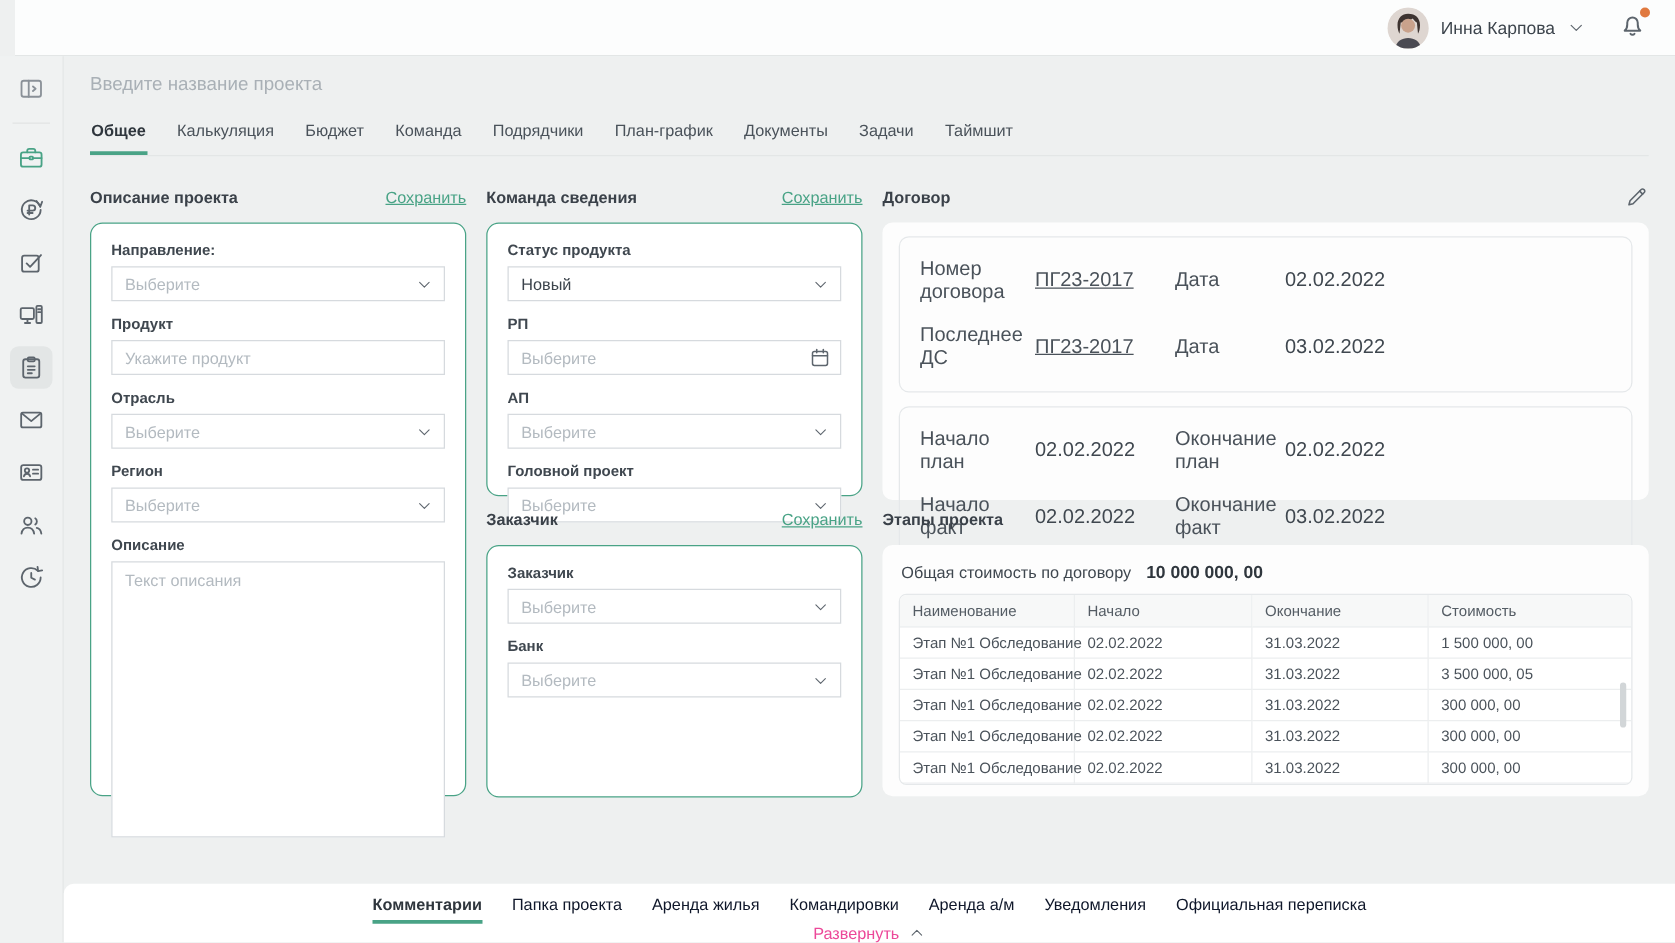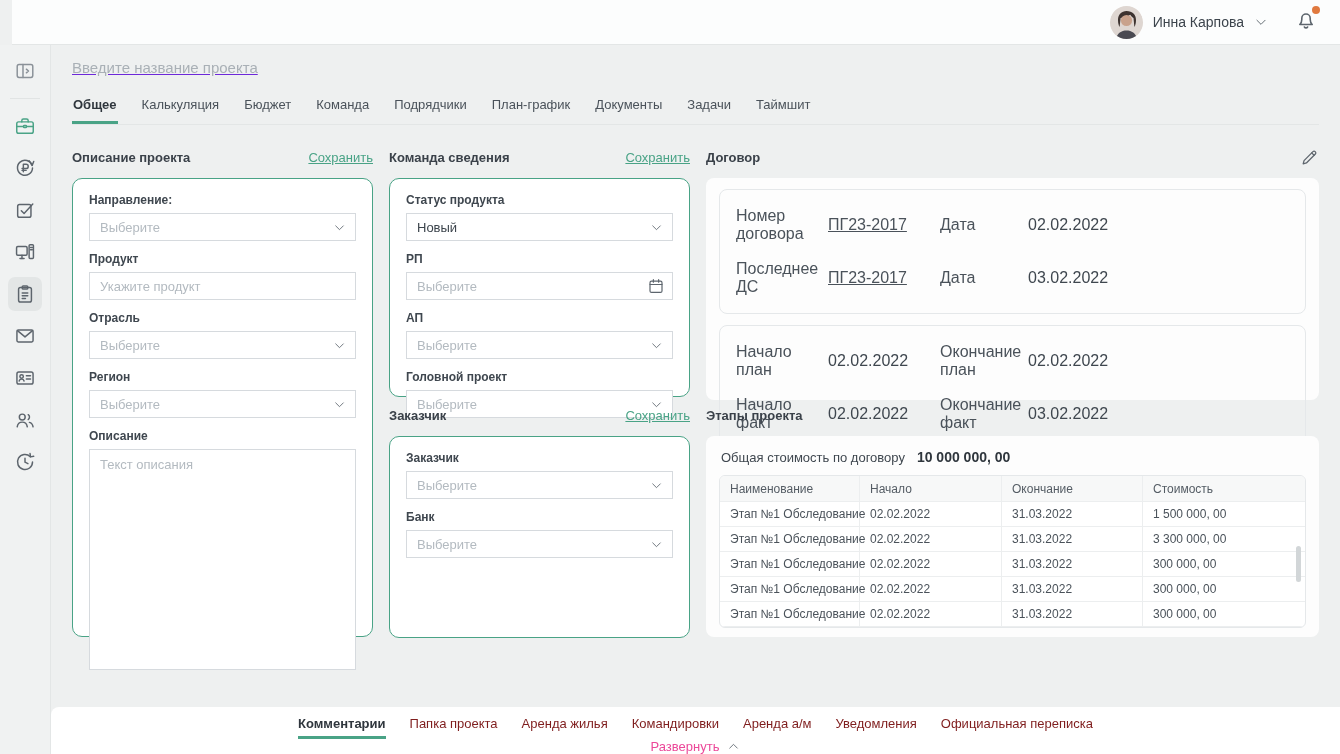--- a/index.html
+++ b/index.html
@@ -22,22 +22,22 @@
   .side-ic { width:34px; height:34px; display:flex; align-items:center; justify-content:center;
              margin-bottom:8px; border-radius:7px; cursor:pointer; }
   .side-ic.active { background:#e3e6e6; }
   .side-div { width:30px; border-top:1px solid #e1e4e4; margin:2px 0 10px; }
   svg.ic { stroke:#5d656d; fill:none; stroke-width:1.6; stroke-linecap:round; stroke-linejoin:round; }
   svg.ic.green { stroke:#49a386; }
   svg.ic.light { stroke:#8a9198; }
 
   
   .content { position:absolute; top:45px; left:51px; right:0; bottom:47px; padding:10px 21px 0; }
-  .title-input { width:640px; border:none; background:transparent; font-size:15px; color:#6d28d9; outline:none;
-                 font-family:"Liberation Sans", sans-serif; padding:4px 0;text-decoration:underline; }
+  .title-input { width:640px; border:none; background:transparent; font-size:15px; color:#7f1d1d; outline:none;
+                 font-family:"Liberation Sans", sans-serif; padding:4px 0; }
   .title-input::placeholder { color:#a9b0b6; }
 
   .tabs { display:flex; gap:23px; margin-top:11px; border-bottom:1px solid #e3e6e6; }
   .tab { font-size:13px; color:#4a525a; padding:6px 1px 9px; border-bottom:3px solid transparent; cursor:pointer; white-space:nowrap; }
   .tab.active { color:#2f363d; font-weight:bold; border-bottom-color:#49a386; }
 
   .cols { display:flex; gap:16px; margin-top:22px; }
   .col1, .col2 { width:301px; flex:0 0 301px; }
   .col3 { flex:1; }
 
@@ -83,21 +83,21 @@
   .scell { font-size:12px; color:#4a525a; padding:6px 10px; border-bottom:1px solid #eceeef; border-right:1px solid #eceeef; height:25px; display:flex; align-items:center; white-space:nowrap; }
   .srow.head .scell { background:#f7f8f8; color:#545c64; height:26px; }
   .scell:last-child { border-right:none; }
   .srow:last-child .scell { border-bottom:none; }
   .sthumb { position:absolute; right:4px; top:70px; width:5px; height:36px; border-radius:3px; background:#d2d6d8; cursor:pointer; }
 
   
   .bottombar { position:absolute; left:51px; right:0; bottom:0; height:47px; background:#fff;
                border-radius:8px 0 0 0; display:flex; align-items:center; padding:0 24px;flex-direction:column; }
   .btabs { display:flex; gap:24px; height:100%; align-items:stretch; flex:1; }
-  .btab { font-size:13px; color:#7f1d1d; display:flex; align-items:center; border-bottom:3px solid transparent; padding-top:3px; cursor:pointer; white-space:nowrap; }
+  .btab { font-size:13px; color:#0f172a; display:flex; align-items:center; border-bottom:3px solid transparent; padding-top:3px; cursor:pointer; white-space:nowrap; }
   .btab.active { color:#2f363d; font-weight:bold; border-bottom-color:#49a386; }
   .expand { display:flex; align-items:center; gap:8px; font-size:13px; color:#ec4899; cursor:pointer; }
 
   .pencil-btn { cursor:pointer; display:flex; }
 </style>
 </head>
 <body>
 
 <div class="app">
 
@@ -377,21 +377,21 @@
             <div class="srow">
               <div class="scell">Этап №1 Обследование</div>
               <div class="scell">02.02.2022</div>
               <div class="scell">31.03.2022</div>
               <div class="scell">1 500 000, 00</div>
             </div>
             <div class="srow">
               <div class="scell">Этап №1 Обследование</div>
               <div class="scell">02.02.2022</div>
               <div class="scell">31.03.2022</div>
-              <div class="scell">3 300 000, 00</div>
+              <div class="scell">3 500 000, 05</div>
             </div>
             <div class="srow">
               <div class="scell">Этап №1 Обследование</div>
               <div class="scell">02.02.2022</div>
               <div class="scell">31.03.2022</div>
               <div class="scell">300 000, 00</div>
             </div>
             <div class="srow">
               <div class="scell">Этап №1 Обследование</div>
               <div class="scell">02.02.2022</div>

